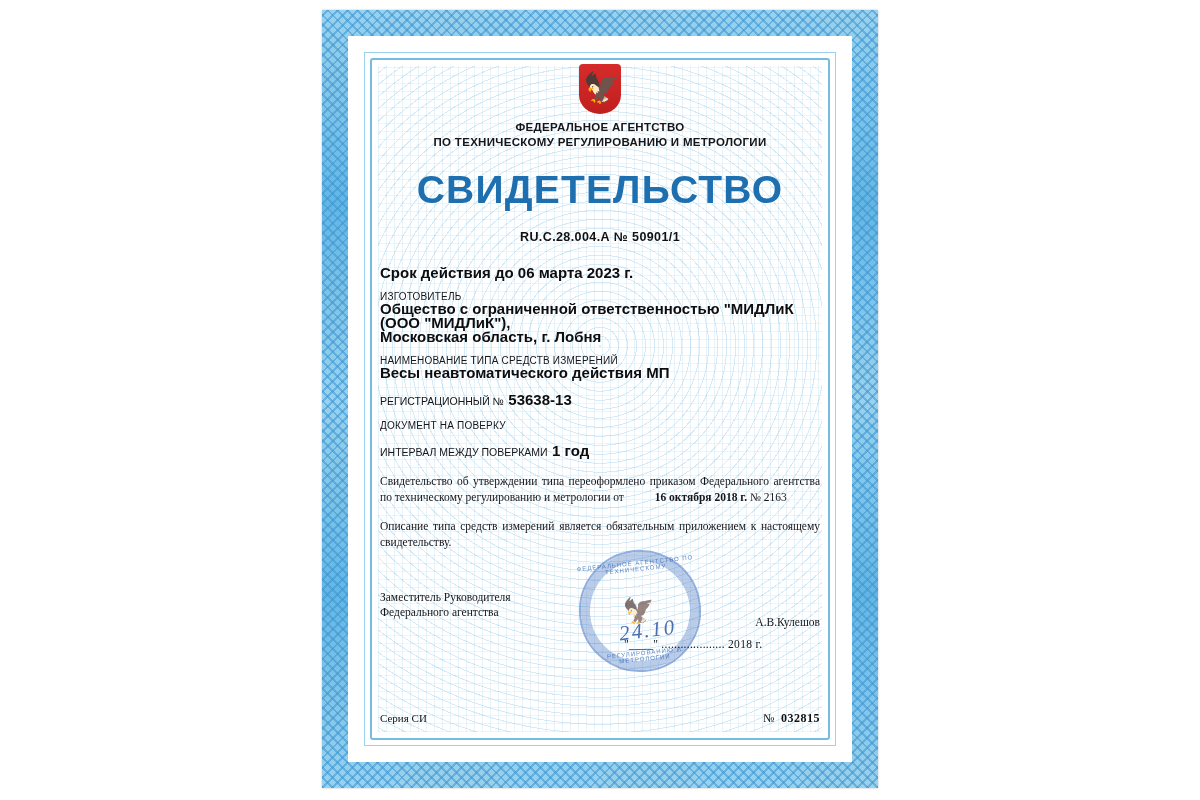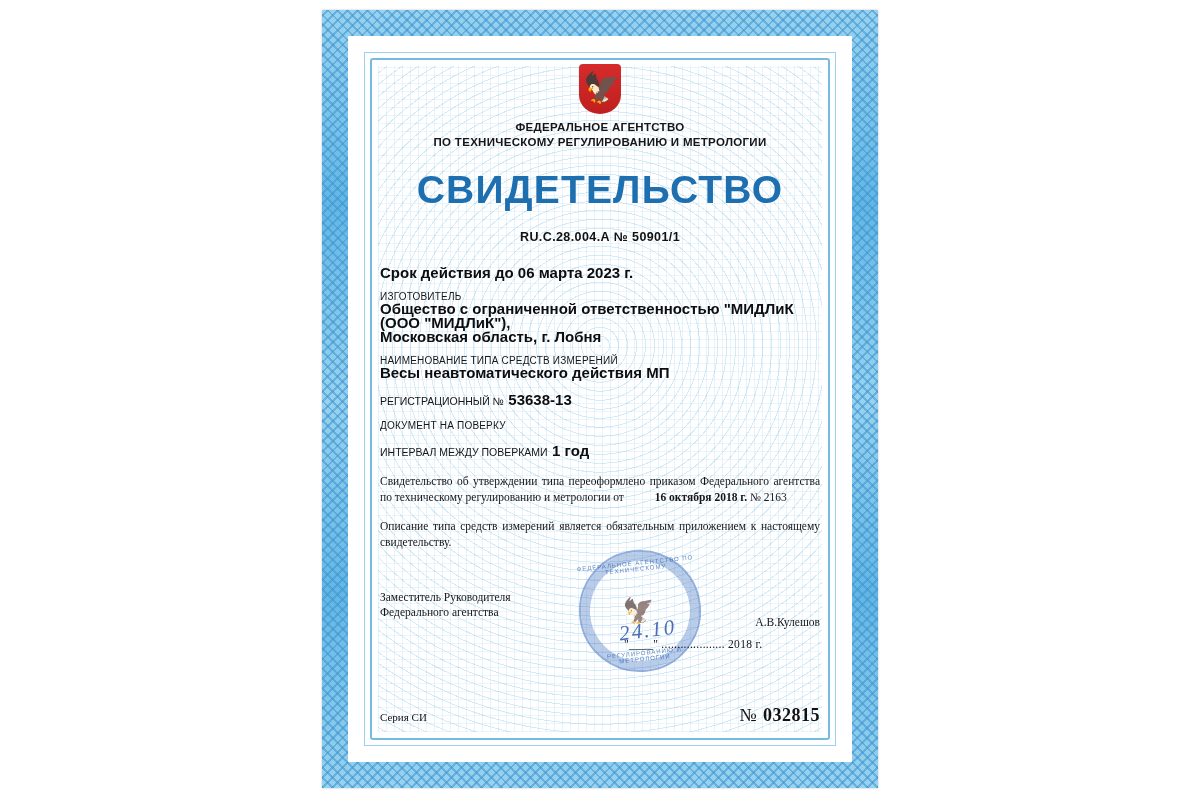--- a/index.html
+++ b/index.html
@@ -265,21 +265,21 @@
     display: flex;
     justify-content: space-between;
     align-items: baseline;
   }
   .series {
     font-size: 11px;
     color: #15151a;
     font-family: "Liberation Serif", serif;
   }
   .serial {
-    font-size: 18px;
+    font-size: 12px;
     font-weight: bold;
     color: #111;
     font-family: "Liberation Serif", serif;
     letter-spacing: 0.5px;
   }
   .serial .num-sign { font-weight: normal; margin-right: 6px; }
 </style>
 </head>
 <body>
 

